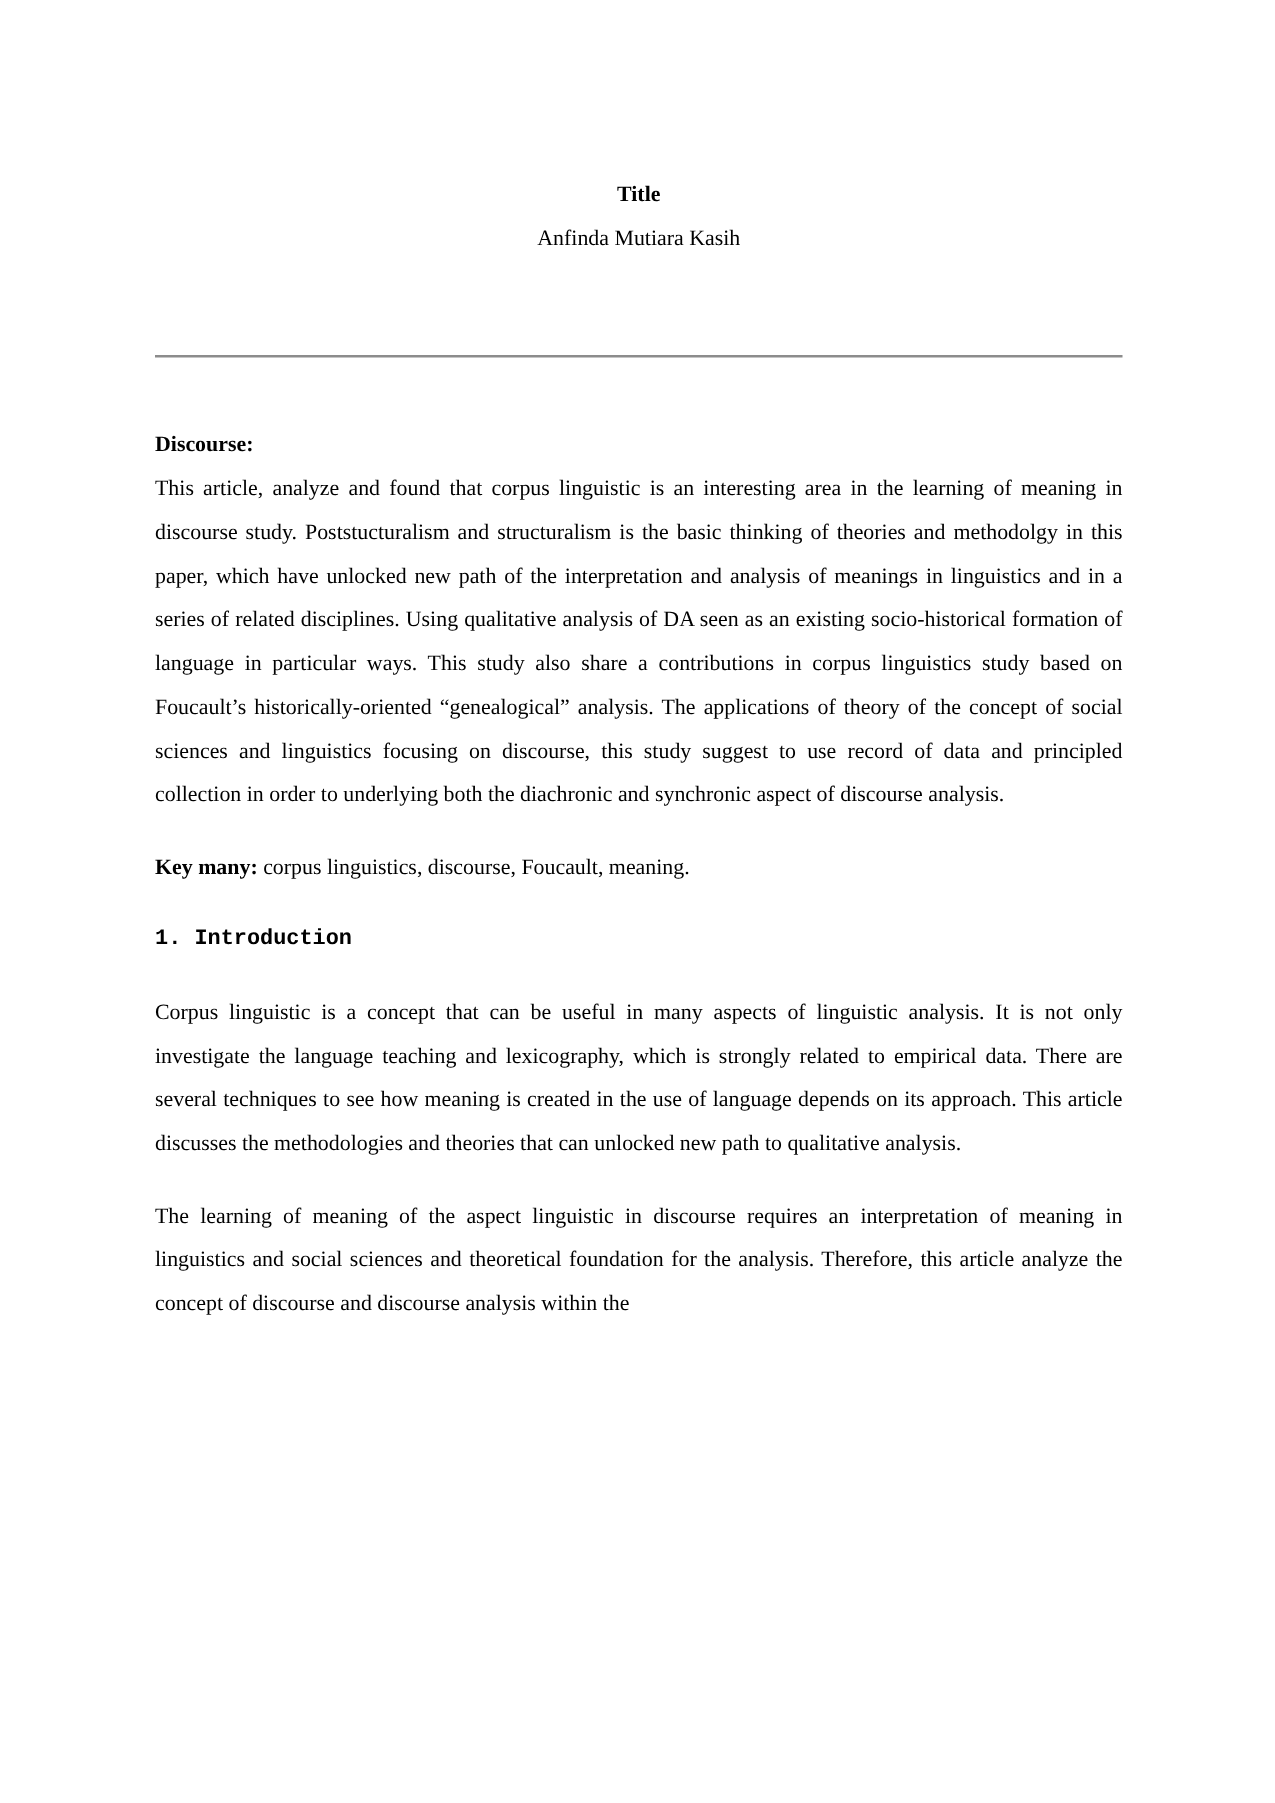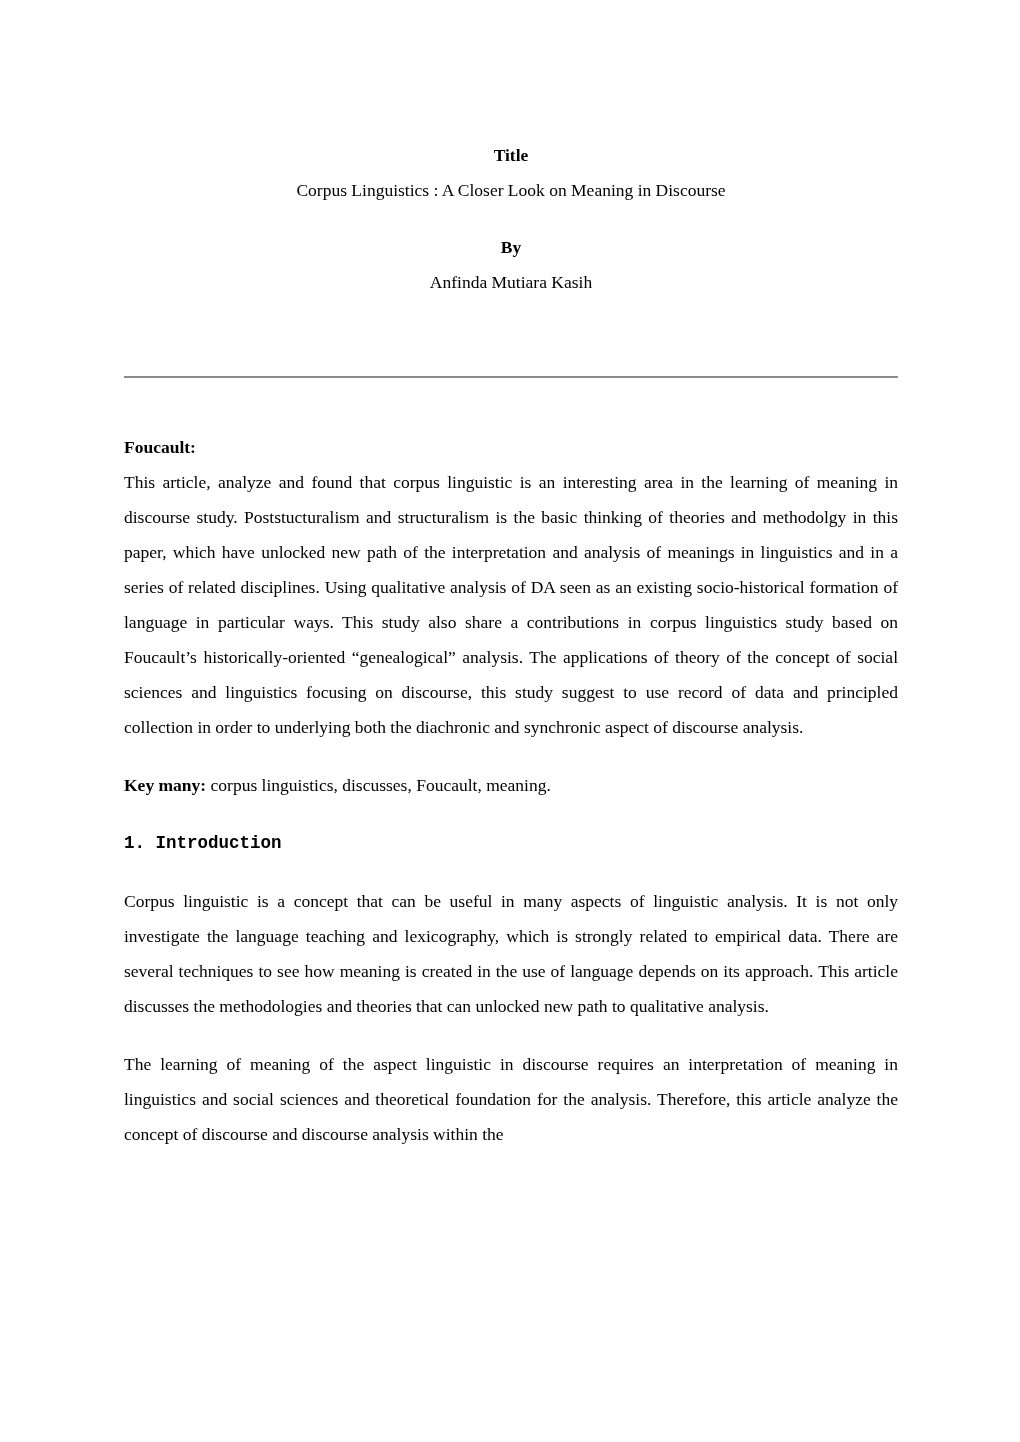--- a/index.html
+++ b/index.html
@@ -39,33 +39,31 @@
   .section-heading { margin: 0 0 23px 0; font-family: Liberation Mono, monospace; }
   .keywords .bold { font-weight: bold; }
 </style>
 </head>
 <body>
 
 <div class="page">
 
   <div class="center bold title-label">Title</div>
 
-  <div class="center paper-title">Corpus Linguistics : A Closer Look on Meaning in Discourse</div>
 
-  <div class="center bold by-label">By</div>
 
   <div class="center author">Anfinda Mutiara Kasih</div>
 
   <hr class="divider">
 
-  <div class="bold abstract-label">Foucault:</div>
+  <div class="bold abstract-label">Discourse:</div>
 
   <p class="body">This article, analyze and found  that corpus linguistic is an interesting area in the learning of meaning in discourse study. Poststucturalism and structuralism is the basic thinking of theories and methodolgy in this paper, which have unlocked new path of the interpretation and analysis of meanings in linguistics and in a series of related disciplines. Using qualitative analysis of DA seen as an existing socio-historical formation of language in particular ways. This study also share a contributions in corpus linguistics study based on Foucault’s historically-oriented “genealogical” analysis. The applications of theory of the concept of social sciences and linguistics focusing on discourse, this study suggest to use record of data and principled collection in order to underlying both the diachronic and synchronic aspect of discourse analysis.</p>
 
-  <p class="body keywords"><span class="bold">Key many:</span><span> corpus linguistics, discusses, Foucault, meaning.</span></p>
+  <p class="body keywords"><span class="bold">Key many:</span><span> corpus linguistics, discourse, Foucault, meaning.</span></p>
 
   <div class="bold section-heading">1. Introduction</div>
 
   <p class="body">Corpus linguistic is a concept that can be useful in many aspects of linguistic analysis. It is not only investigate the language teaching and lexicography, which is strongly related to empirical data. There are several techniques to see how meaning is created in the use of language depends on its approach. This article discusses the methodologies and theories that can unlocked new path to qualitative analysis.</p>
 
   <p class="body">The learning of meaning of the aspect linguistic in discourse requires an interpretation of meaning in linguistics and social sciences and theoretical foundation for the analysis. Therefore, this article analyze the concept of discourse and discourse analysis within the</p>
 
 </div>
 
 </body></html>

